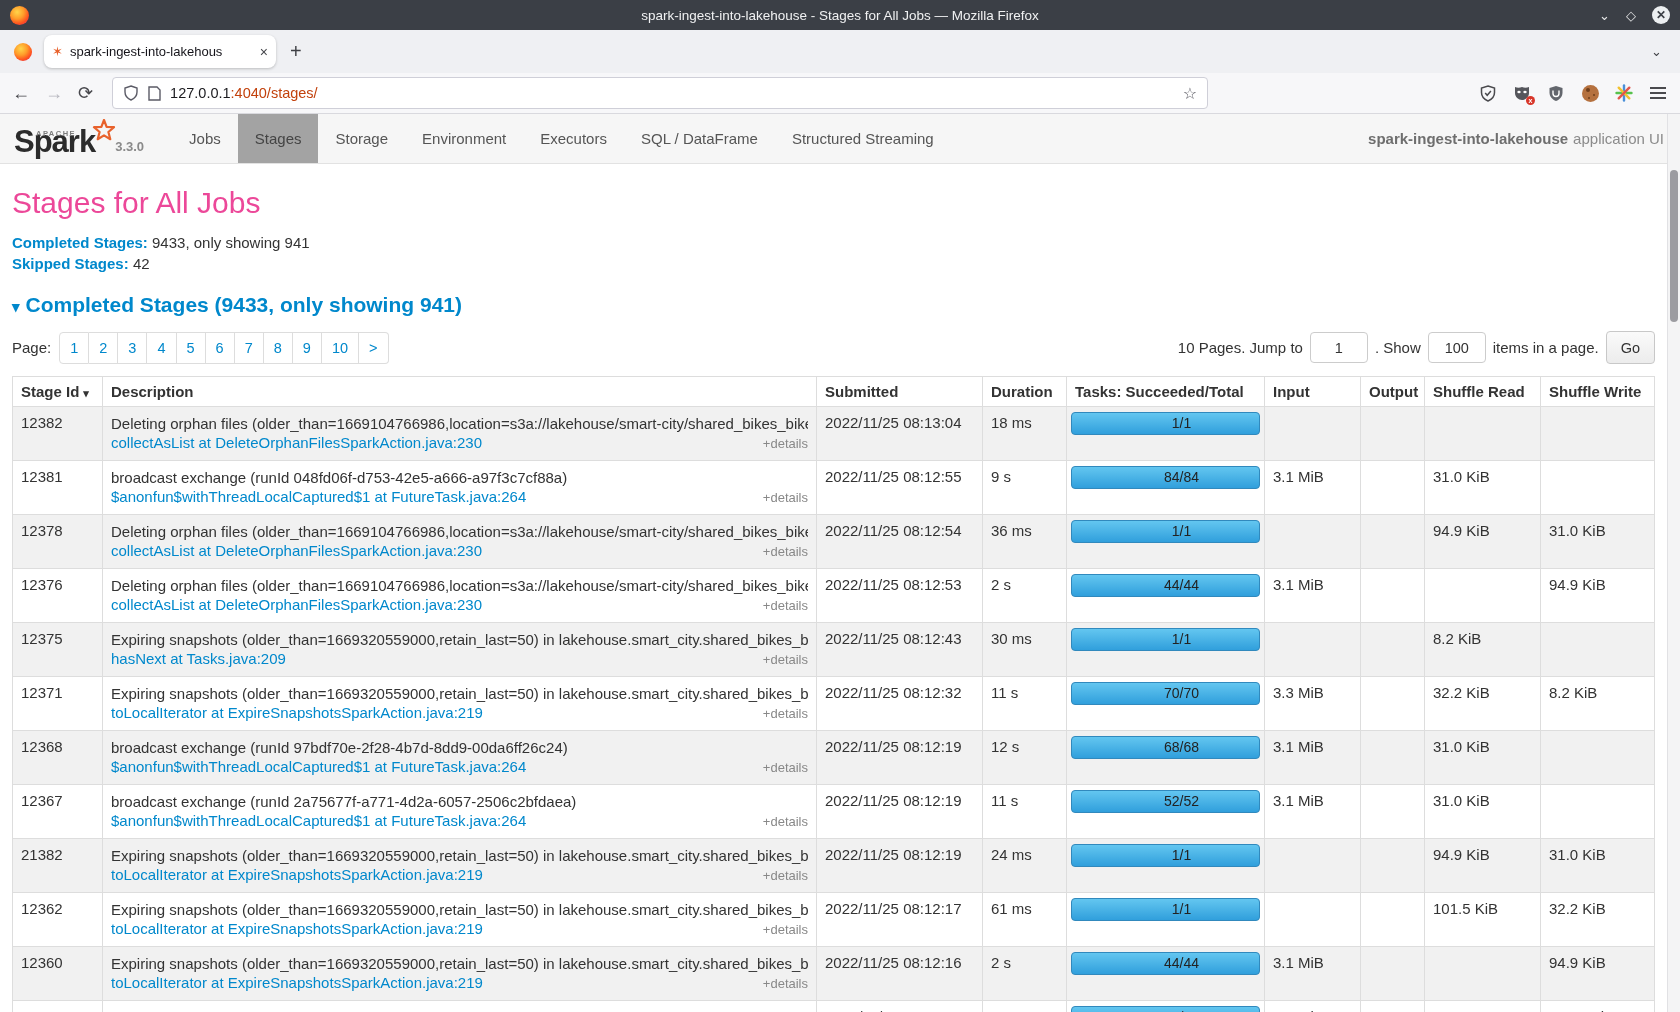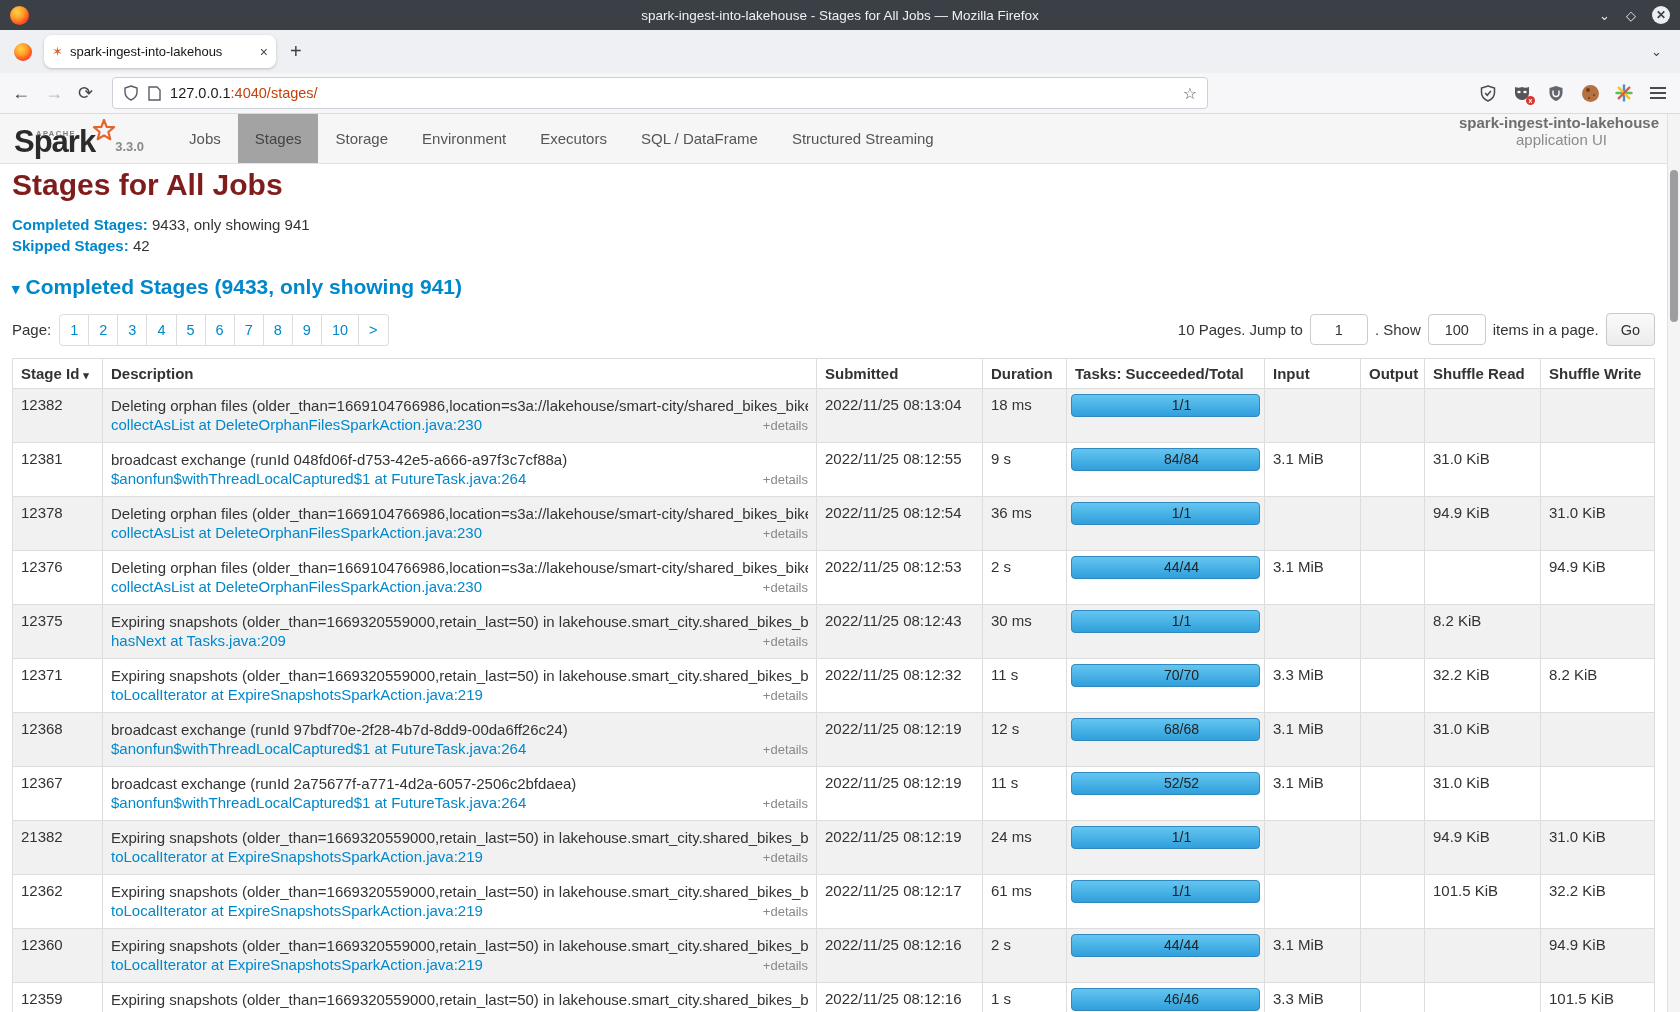--- a/index.html
+++ b/index.html
@@ -53,26 +53,26 @@
   .spark-nav { height:50px; background:#f6f6f6; border-bottom:1px solid #e2e2e2; display:flex; align-items:stretch; }
   .spark-logo { display:flex; align-items:flex-end; padding:4px 10px 6px 14px; position:relative; }
   .logo-box { position:relative; padding-right:14px; }
   .logo-apache { position:absolute; top:3px; left:22px; font-size:7.5px; font-weight:bold; letter-spacing:1.5px; color:#7c7c7c; }
   .logo-word { font-size:31px; font-weight:bold; color:#2b2b2b; letter-spacing:-1px; line-height:1; }
   .logo-star { position:absolute; top:-7px; right:-8px; }
   .logo-version { font-size:13px; color:#8a8a8a; font-weight:bold; margin:0 0 3px 6px; }
   .spark-tabs { display:flex; align-items:stretch; margin-left:18px; }
   .sp-tab { display:flex; align-items:center; padding:0 17px; font-size:15px; color:#555; text-decoration:none; cursor:pointer; }
   .sp-tab.active { background:#a3a3a3; color:#444; }
-  .app-ui { margin-left:auto; display:flex; align-items:center; padding-right:16px; font-size:15px; color:#8b8b8b;flex-direction:column; }
+  .app-ui { margin-left:auto; display:flex; align-items:center; padding-right:16px; font-size:15px; color:#8b8b8b; }
   .app-ui b { color:#6e6e6e; margin-right:5px; }
 
   
   .page { margin-right:13px; padding:0 12px; }
-  .page-h1 { margin-top:4px; font-size:30px; font-weight:bold; color:#7f1d1d; line-height:34px; }
+  .page-h1 { margin-top:22px; font-size:30px; font-weight:normal; color:#ec4899; line-height:34px; }
   .stats { margin-top:12px; }
   .stat-line { font-size:15px; line-height:21px; color:#333; }
   .stat-label { color:#0088cc; font-weight:bold; text-decoration:none; cursor:pointer; }
   .section-head { margin-top:18px; font-size:21px; font-weight:bold; color:#0088cc; line-height:25px; cursor:pointer; }
   .section-arrow { font-size:15px; margin-right:6px; }
 
   .pag-row { margin-top:12px; display:flex; align-items:center; }
   .pag-label { font-size:15px; color:#333; margin-right:8px; }
   .page-group { display:flex; }
   .page-btn { display:block; min-width:29px; padding:7px 10px; text-align:center; font-size:14.5px; color:#0088cc;

